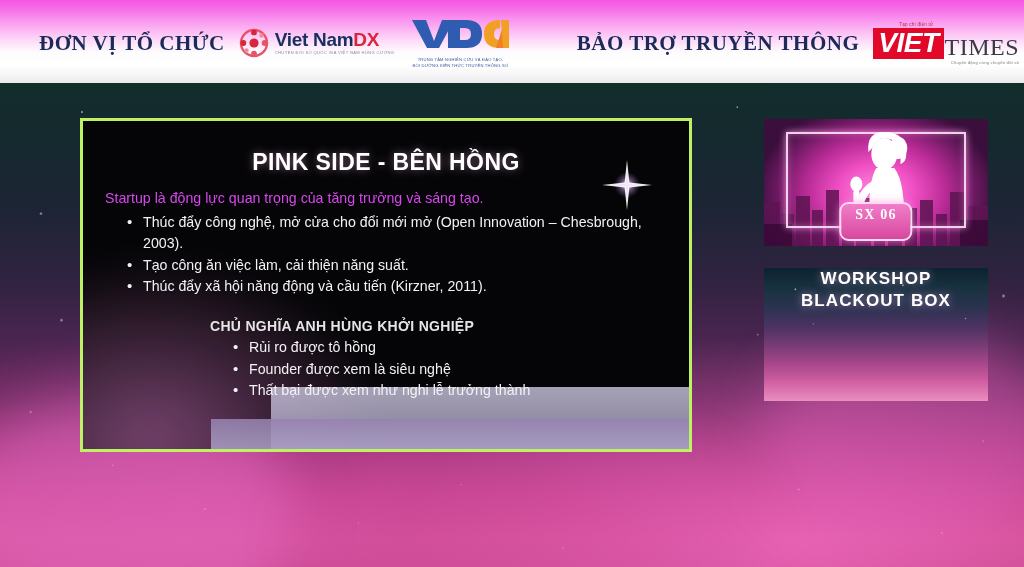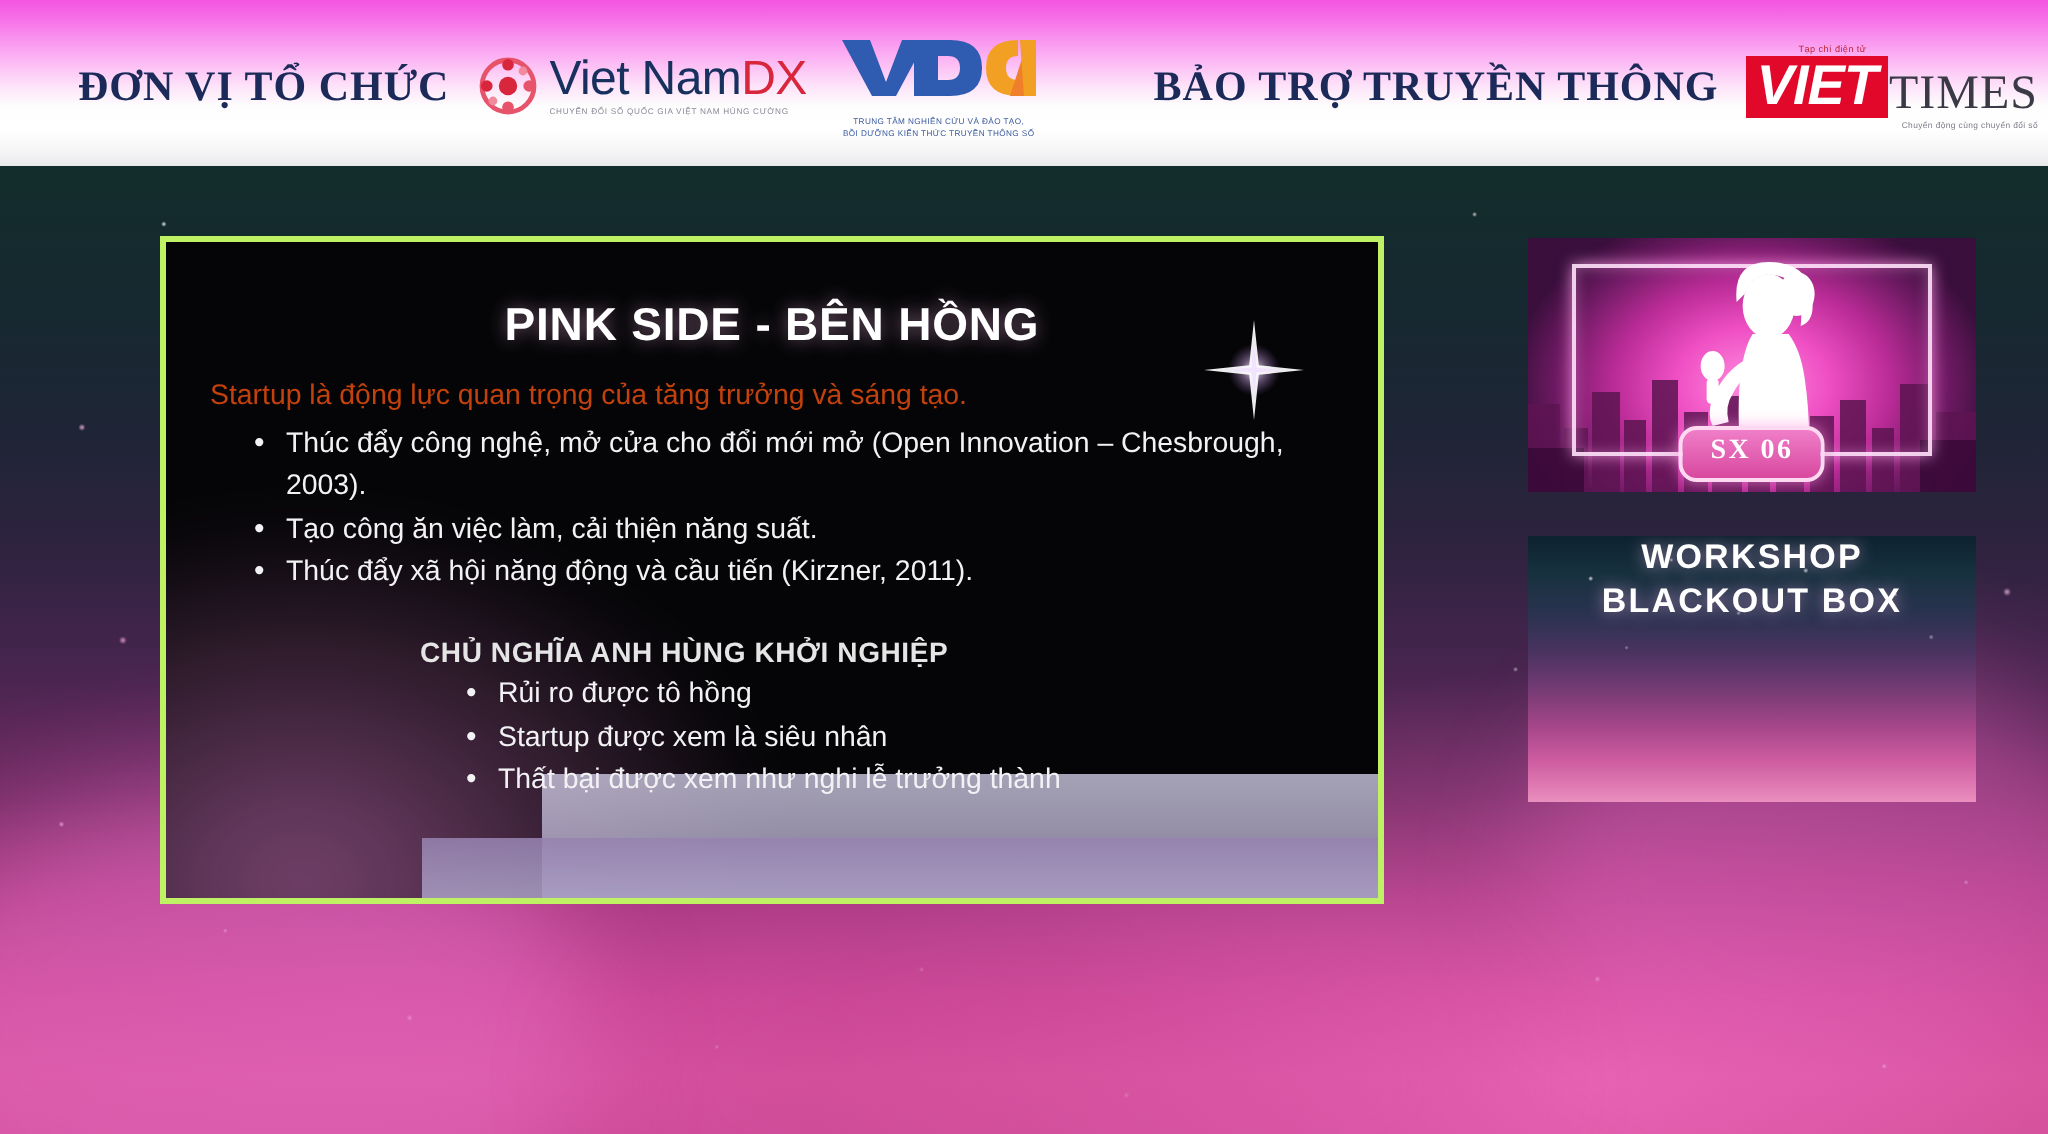--- a/index.html
+++ b/index.html
@@ -59,21 +59,21 @@
 
   
   .vndx-logo { display: flex; align-items: center; gap: 6px; }
   .vndx-mark {
     width: 30px; height: 30px;
     position: relative;
     flex: 0 0 auto;
   }
   .vndx-text { display: flex; flex-direction: column; line-height: 1; }
   .vndx-title {
-    font-size: 24px; font-weight: normal;
+    font-size: 19px; font-weight: bold;
     color: #18305e; white-space: nowrap;
     letter-spacing: -0.3px;
   }
   .vndx-title .dx { color: #d8263c; }
   .vndx-sub {
     font-size: 4.1px; color: #8b8b99;
     letter-spacing: 0.35px; margin-top: 2px;
     white-space: nowrap;
   }
 
@@ -244,21 +244,21 @@
   .slide-title {
     text-align: center;
     color: #ffffff;
     font-size: 23px;
     font-weight: bold;
     letter-spacing: 0.4px;
     text-shadow: 0 0 9px rgba(255,190,240,0.45);
     margin-bottom: 12px;
   }
   .slide-lead {
-    color: #c2410c;
+    color: #d946ef;
     font-size: 14.2px;
     line-height: 1.42;
     margin-bottom: 4px;
   }
   .slide-list {
     list-style: none;
     margin: 0 0 0 22px;
     padding: 0;
   }
   .slide-list li {
@@ -324,21 +324,21 @@
     position: absolute;
     left: 50%; bottom: 10px;
     transform: translateX(-46%);
     pointer-events: none;
   }
   .sx-badge {
     position: absolute;
     left: 50%; bottom: 5px;
     transform: translateX(-50%);
     min-width: 72px;
-    padding: 3px 14px 5px 14px;
+    padding: 3px 14px 16px 14px;
     border-radius: 9px;
     background: linear-gradient(to bottom, #f07ec8, #d8489f);
     border: 2px solid #ffd9f2;
     box-shadow: 0 0 8px rgba(255,150,225,0.65);
     text-align: center;
     color: #ffffff;
     font-family: "Liberation Serif", serif;
     font-size: 14px;
     font-weight: bold;
     letter-spacing: 1.2px;
@@ -482,21 +482,21 @@
       <div class="slide-title">PINK SIDE - BÊN HỒNG</div>
       <div class="slide-lead">Startup là động lực quan trọng của tăng trưởng và sáng tạo.</div>
       <ul class="slide-list">
         <li>Thúc đẩy công nghệ, mở cửa cho đổi mới mở (Open Innovation – Chesbrough, 2003).</li>
         <li>Tạo công ăn việc làm, cải thiện năng suất.</li>
         <li>Thúc đẩy xã hội năng động và cầu tiến (Kirzner, 2011).</li>
       </ul>
       <div class="slide-sub-head">CHỦ NGHĨA ANH HÙNG KHỞI NGHIỆP</div>
       <ul class="slide-list slide-list-2">
         <li>Rủi ro được tô hồng</li>
-        <li>Startup được xem là siêu nhân</li>
+        <li>Founder được xem là siêu nghệ</li>
         <li>Thất bại được xem như nghi lễ trưởng thành</li>
       </ul>
     </div>
   </div>
 </div>
 
 <div class="card-speaker">
   <div class="sp-sky"></div>
 
   <div class="sp-skyline">

